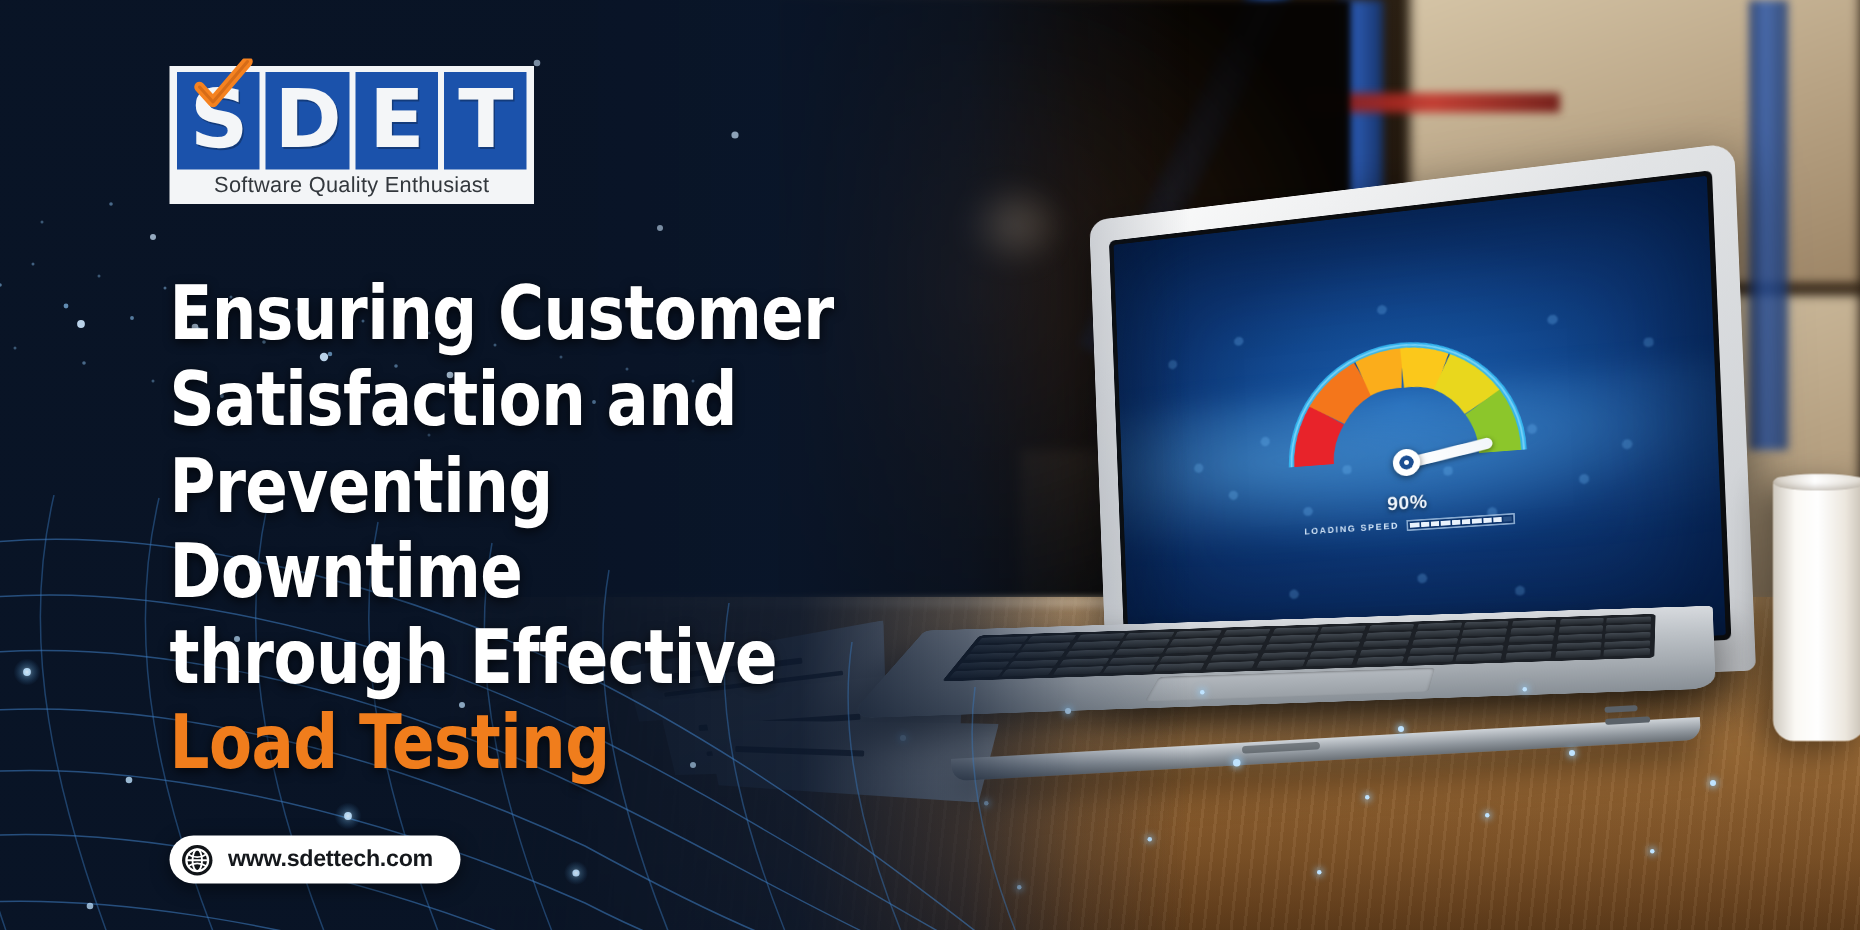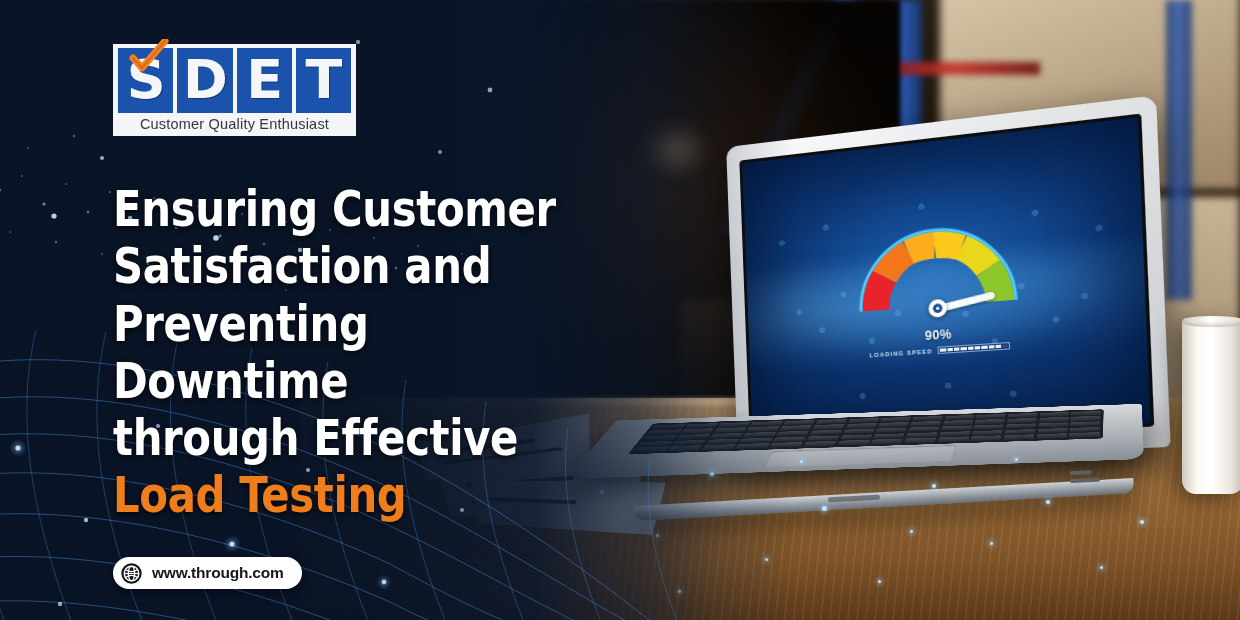--- a/index.html
+++ b/index.html
@@ -618,36 +618,36 @@
       <div class="lbox">
         <span>D</span>
       </div>
       <div class="lbox">
         <span>E</span>
       </div>
       <div class="lbox">
         <span>T</span>
       </div>
     </div>
-    <div class="logo-tag">Customer Quality Enthusiast</div>
+    <div class="logo-tag">Software Quality Enthusiast</div>
   </div>
 
   <div class="headline">
     <div>Ensuring Customer</div>
     <div>Satisfaction and</div>
     <div>Preventing Downtime</div>
     <div>through Effective</div>
     <div class="accent">Load Testing</div>
   </div>
 
   <div class="urlpill">
     <svg class="globe" viewBox="0 0 24 24">
       <circle cx="12" cy="12" r="10.6" fill="#111418"></circle>
       <circle cx="12" cy="12" r="7.6" fill="none" stroke="#ffffff" stroke-width="1.5"></circle>
       <ellipse cx="12" cy="12" rx="3.3" ry="7.6" fill="none" stroke="#ffffff" stroke-width="1.3"></ellipse>
       <line x1="4.4" y1="12" x2="19.6" y2="12" stroke="#ffffff" stroke-width="1.3"></line>
       <path d="M5.6 7.8 A 11 11 0 0 0 18.4 7.8" fill="none" stroke="#ffffff" stroke-width="1.2"></path>
       <path d="M5.6 16.2 A 11 11 0 0 1 18.4 16.2" fill="none" stroke="#ffffff" stroke-width="1.2"></path>
     </svg>
-    <span class="urltext">www.through.com</span>
+    <span class="urltext">www.sdettech.com</span>
   </div>
 
 </div>
 
 </body></html>

